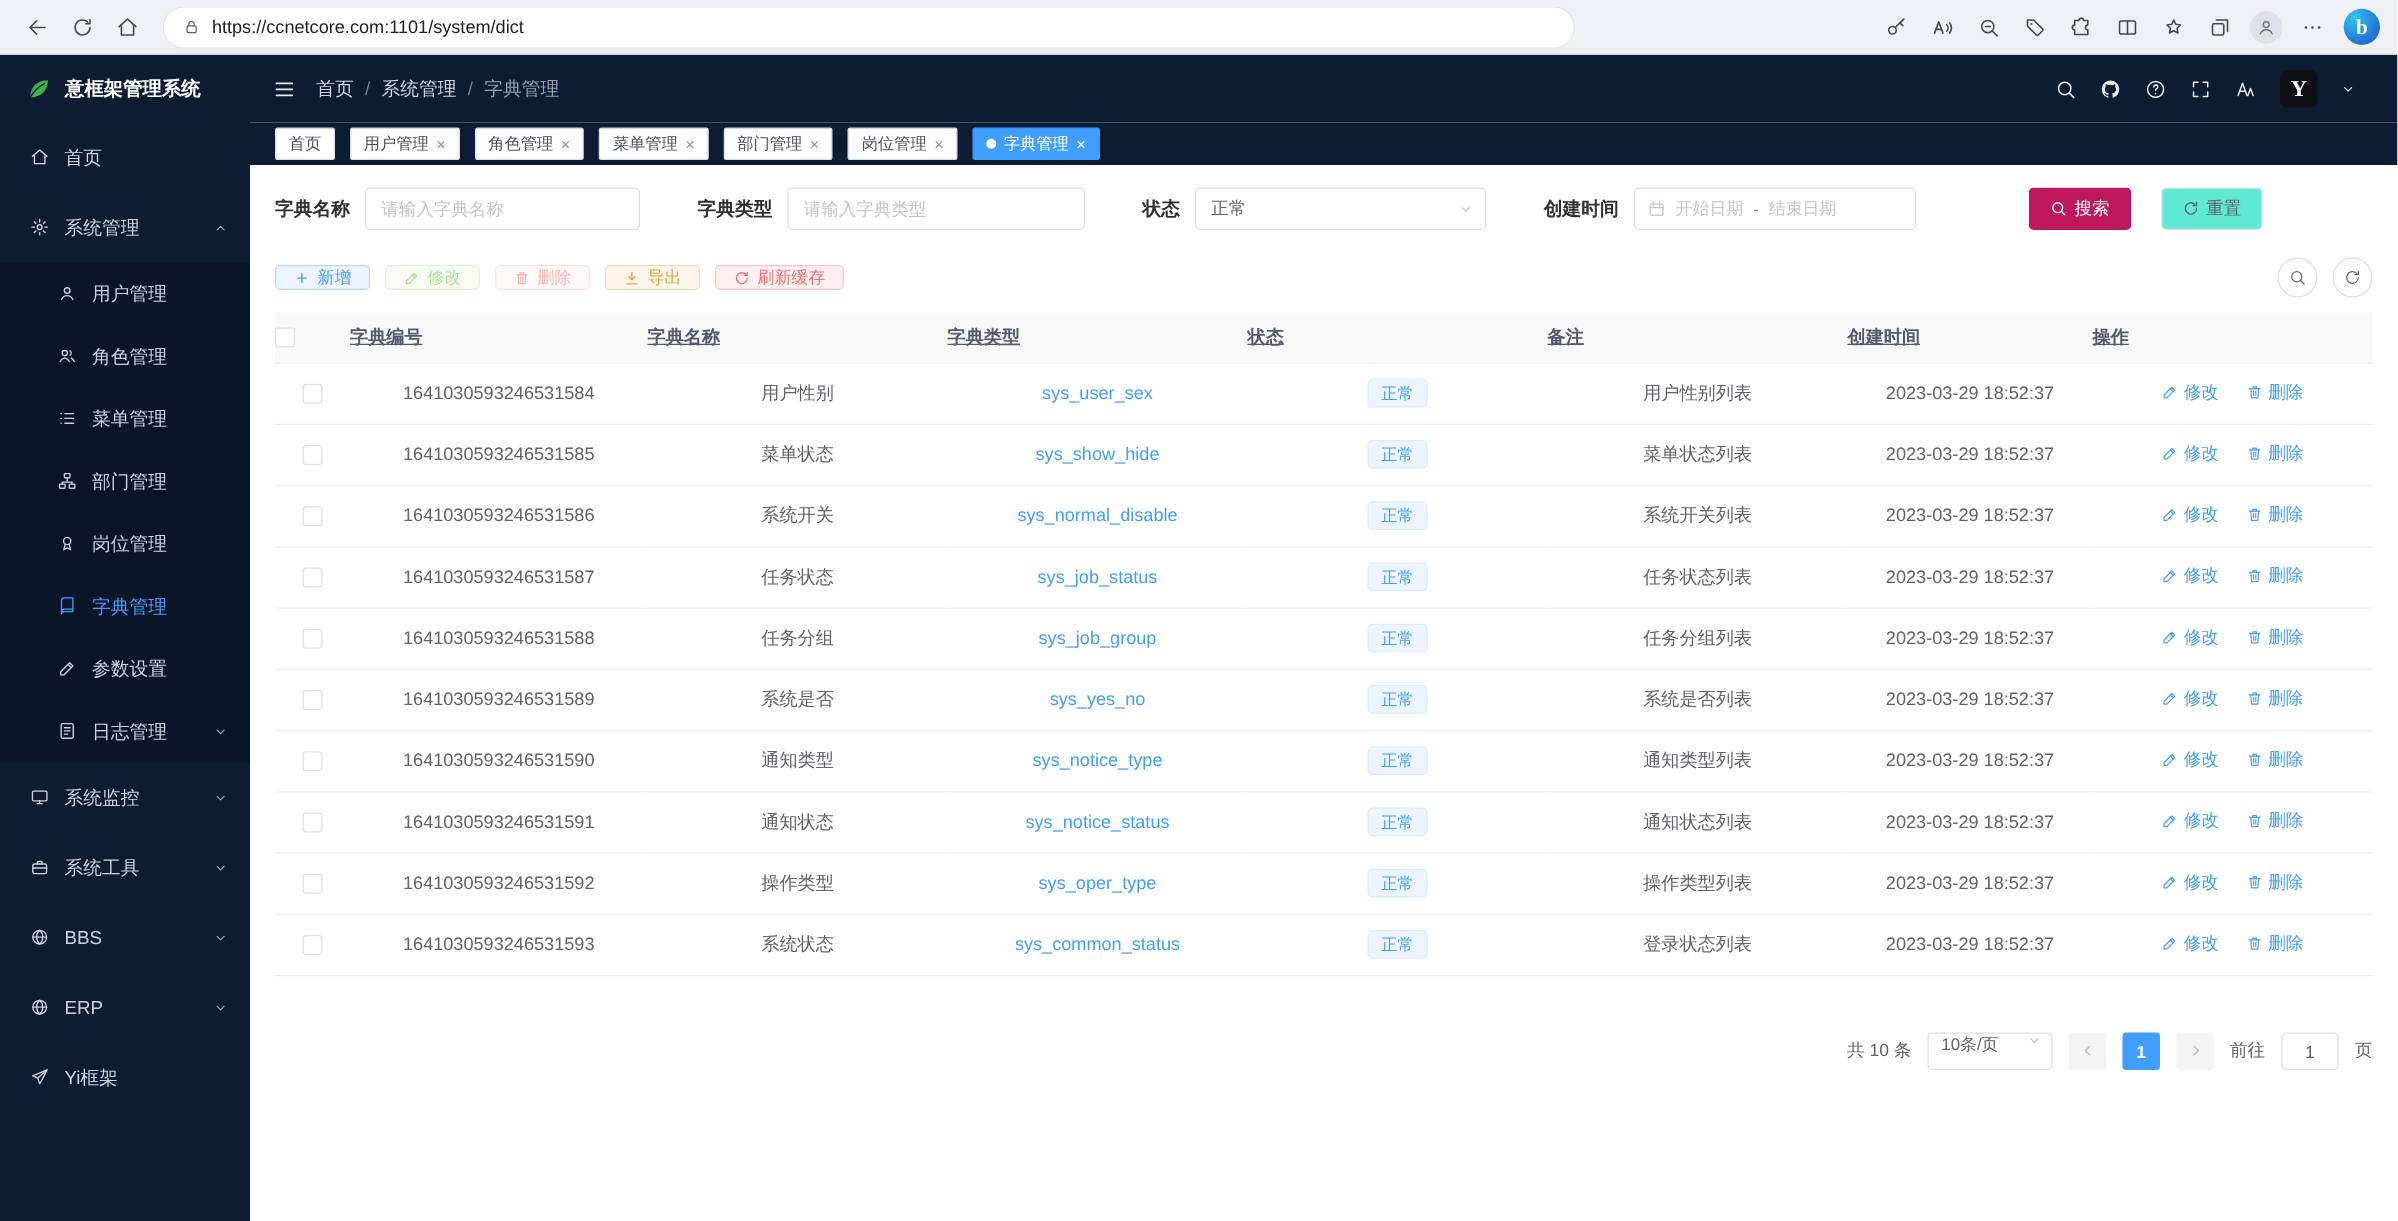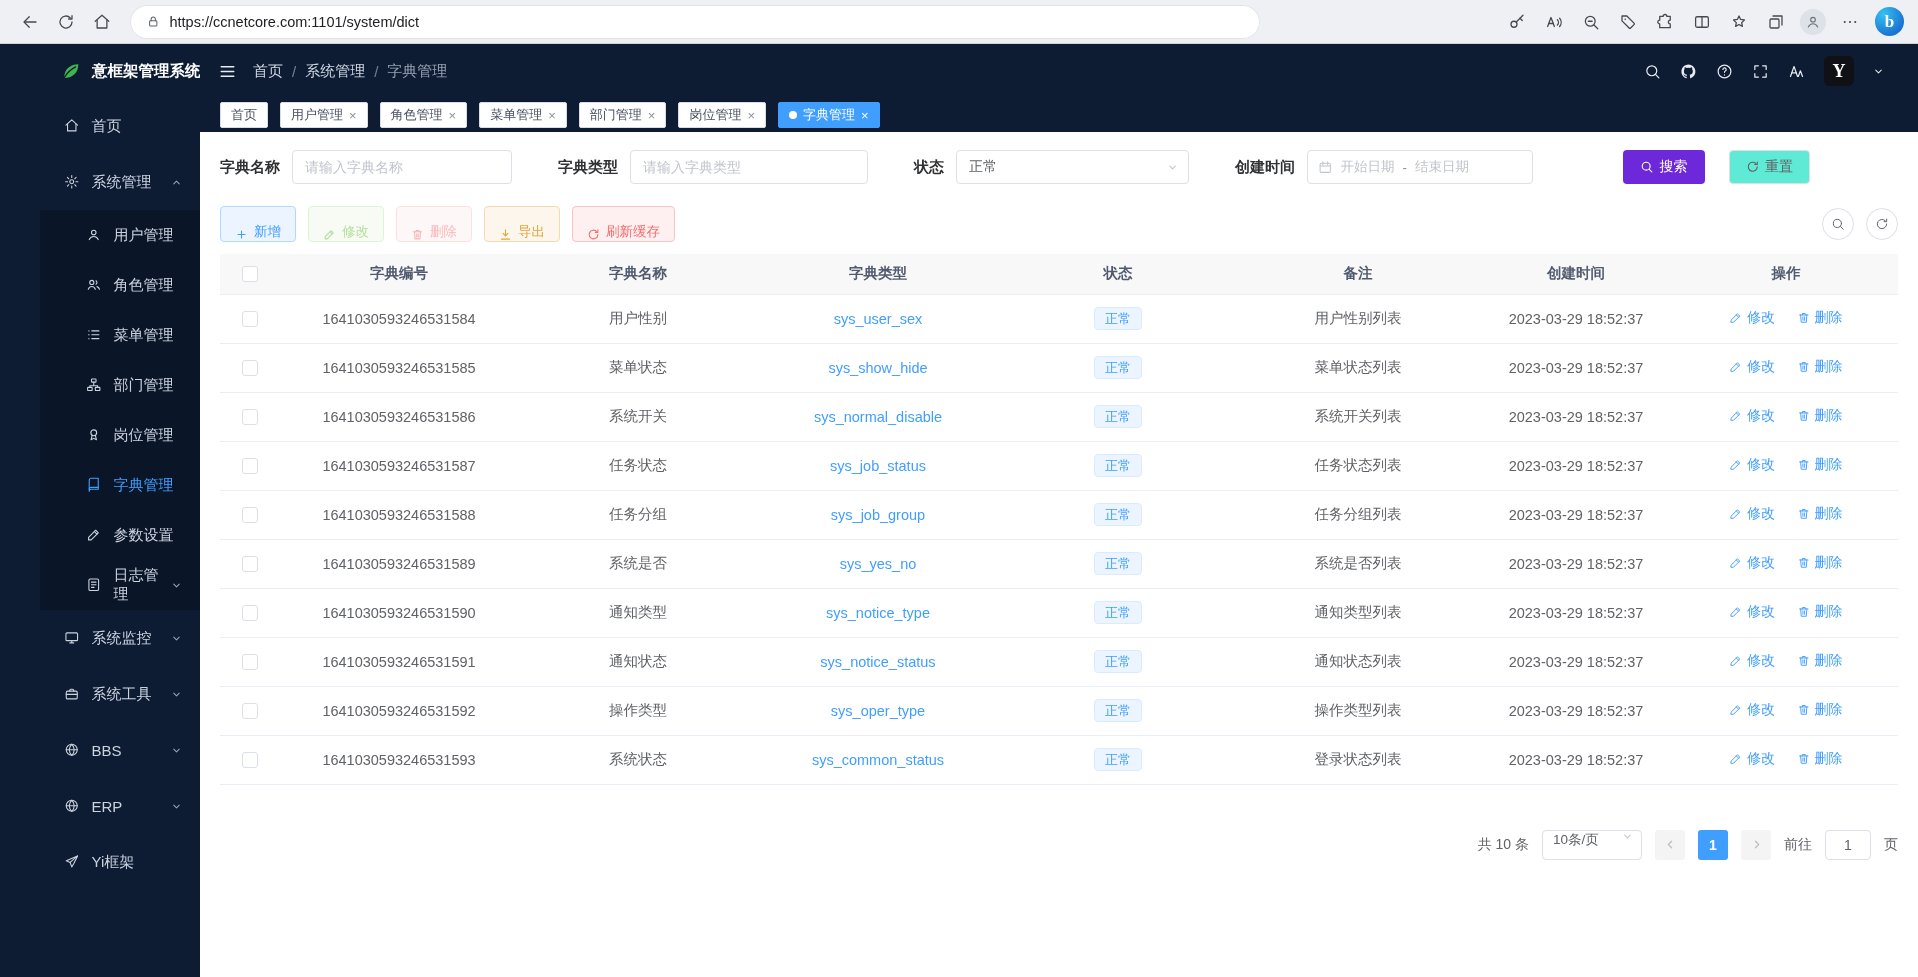--- a/index.html
+++ b/index.html
@@ -23,21 +23,21 @@
   .bavatar { width:26px; height:26px; border-radius:50%; background:#dde1e8; display:flex;
     align-items:center; justify-content:center; color:#6d737c; }
   .bavatar .ic { width:16px; height:16px; }
   .bing { width:29px; height:29px; border-radius:50%; margin-left:4px; cursor:pointer;
     background:radial-gradient(circle at 30% 25%, #35c2f2, #1b74d4 70%);
     display:flex; align-items:center; justify-content:center; }
   .bing-b { color:#fff; font-weight:bold; font-size:17px; font-family:"Liberation Serif",serif; }
 
   
   .app { display:flex; height:933px; }
-  .sidebar { width:200px; flex-shrink:0; background:#0d1b33; display:flex; flex-direction:column;padding-left:40px; }
+  .sidebar { width:200px; flex-shrink:0; background:#0d1b33; display:flex; flex-direction:column; }
   .logo { height:54px; display:flex; align-items:center; gap:10px; padding-left:20px; cursor:pointer; }
   .logo .ic { width:22px; height:22px; }
   .logo-text { color:#fff; font-weight:bold; font-size:15.5px; white-space:nowrap; }
   .menu-item { height:56px; display:flex; align-items:center; gap:12px; padding:0 18px 0 24px;
     color:#ccd3df; font-size:15px; cursor:pointer; }
   .menu-item .ic { width:15.5px; height:15.5px; }
   .menu-item.sub { height:50px; padding-left:46px; background:#0a1528; }
   .menu-item.active { color:#409eff; }
   .menu-arrow { margin-left:auto; }
   .menu-arrow .ic { width:11px; height:11px; stroke-width:2.2; color:#9aa5b8; }
@@ -89,44 +89,44 @@
   .f-range { height:34px; border:1px solid #dcdfe6; border-radius:4px; background:#fff;
     display:flex; align-items:center; gap:8px; padding:16px 10px; cursor:pointer; }
   .f-range .ic { width:14.5px; height:14.5px; color:#c0c4cc; }
   .f-range .ph { font-size:13.5px; color:#c0c4cc; white-space:nowrap; }
   .f-range .sep { color:#8a919d; }
 
   .btn { height:34px; border-radius:4px; border:1px solid transparent; cursor:pointer;
     display:inline-flex; align-items:center; gap:6px; padding:0 16px; font-size:14px;
     font-family:inherit; }
   .btn .ic { width:13.5px; height:13.5px; stroke-width:2; }
-  .btn-primary { background:#6d28d9; color:#fff; margin-left:44px; }
+  .btn-primary { background:#be185d; color:#fff; margin-left:44px; }
   .btn-plain { background:#5eead4; border-color:#dcdfe6; color:#606266; margin-left:24px; }
 
   .toolbar { margin-top:22px; display:flex; align-items:center; }
-  .tbtn { height:36px; border-radius:4px; cursor:pointer; display:inline-flex; align-items:flex-end;
+  .tbtn { height:20px; border-radius:4px; cursor:pointer; display:inline-flex; align-items:center;
     gap:6px; padding:0 14px; font-size:13.5px; margin-right:12px; border:1px solid;
     font-family:inherit; }
   .tbtn .ic { width:13px; height:13px; stroke-width:2; }
   .tbtn-add   { color:#409eff; background:#ecf5ff; border-color:#b3d8ff; }
   .tbtn-edit  { color:#67c23a; background:#f0f9eb; border-color:#c2e7b0; }
   .tbtn-del   { color:#f56c6c; background:#fef0f0; border-color:#fbc4c4; }
   .tbtn-exp   { color:#e6a23c; background:#fdf6ec; border-color:#f5dab1; }
   .tbtn-cache { color:#f56c6c; background:#fef0f0; border-color:#fbc4c4; }
   .tbtn.disabled { opacity:.5; cursor:not-allowed; }
   .tool-right { margin-left:auto; display:flex; gap:12px; }
   .circle-btn { width:32px; height:32px; border-radius:50%; border:1px solid #dcdfe6;
     background:#fff; color:#606266; cursor:pointer; display:flex; align-items:center;
     justify-content:center; }
   .circle-btn .ic { width:14px; height:14px; }
 
   table.grid { width:100%; margin-top:12px; border-collapse:collapse; table-layout:fixed;
     font-size:14.5px; }
   .grid th { height:40px; background:#f8f8f9; color:#515a6e; font-weight:bold;
-    border-bottom:1px solid #ebeef5; text-align:center; }
+    border-bottom:1px solid #ebeef5; text-align:left;text-decoration:underline; }
   .grid td { height:49px; color:#606266; border-bottom:1px solid #ebeef5; text-align:center;
     white-space:nowrap; }
   .cb { width:16px; height:16px; border:1px solid #dcdfe6; border-radius:3px; background:#fff;
     display:inline-block; vertical-align:middle; cursor:pointer; }
   .link { color:#409eff; cursor:pointer; }
   .tag-normal { display:inline-block; background:#ecf5ff; border:1px solid #d9ecff; color:#409eff;
     font-size:13px; line-height:1; padding:4px 10px; border-radius:4px; }
   .op { color:#409eff; cursor:pointer; display:inline-flex; align-items:center; gap:4px;
     margin:0 9px; font-size:14px; }
   .op .ic { width:13.5px; height:13.5px; }

